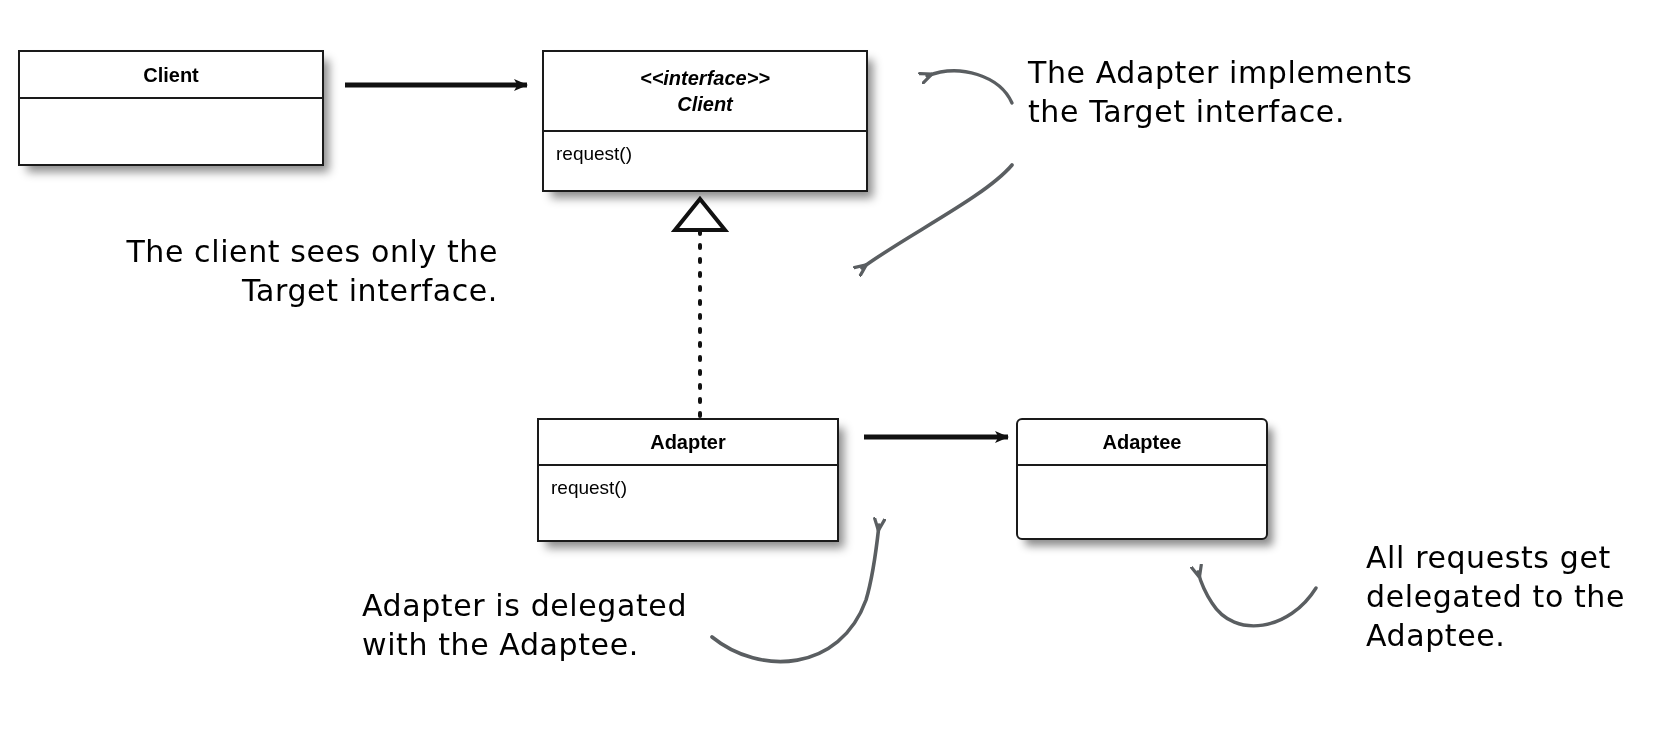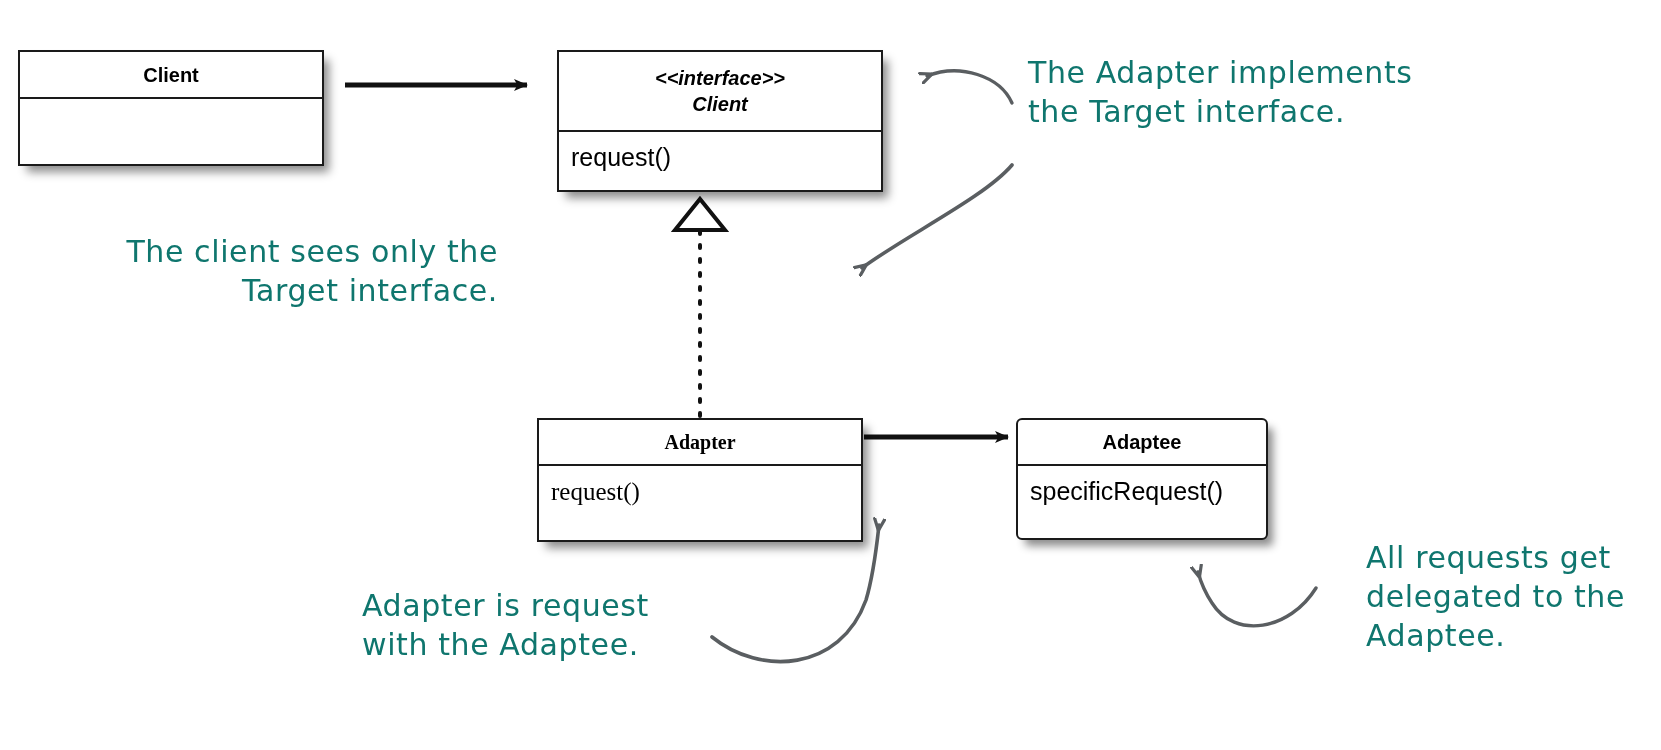--- a/index.html
+++ b/index.html
@@ -42,39 +42,39 @@
   .uml-header .stereo,
   .uml-header .iname {
     font-style: italic;
     font-weight: bold;
   }
   .uml-body {
     box-sizing: border-box;
     width: 100%;
     padding: 10px 17px 0 12px;
     color: #000000;
-    font-size: 25px;
+    font-size: 19px;
     line-height: 1.25;
     text-align: left;
   }
   .uml-body .member { display: block; white-space: nowrap; }
 
   
   #wires {
     position: absolute;
     left: 0; top: 0;
     width: 1661px;
     height: 750px;
     pointer-events: none;
   }
 
   
   .note {
     position: absolute;
-    color: #0f766e;
+    color: #000000;
     font-family: "DejaVu Sans", sans-serif;
     font-size: 30px;
     line-height: 1.30;
     letter-spacing: 0.6px;
     white-space: pre-line;
     font-weight: 400;
   }
 </style>
 </head>
 <body>
@@ -121,54 +121,51 @@
     </g>
   </svg>
 
   <div class="uml-box" style="left:18px; top:50px; width:306px; height:116px;">
     <div class="uml-header" style="height:47px;">
       <span class="cname">Client</span>
     </div>
     <div class="uml-body"></div>
   </div>
 
-  <div class="uml-box" style="left:557px; top:50px; width:326px; height:142px;">
+  <div class="uml-box" style="left:542px; top:50px; width:326px; height:142px;">
     <div class="uml-header" style="height:80px;">
       <span class="stereo">&lt;&lt;interface&gt;&gt;</span>
       <span class="iname">Client</span>
     </div>
     <div class="uml-body">
       <span class="member">request()</span>
     </div>
   </div>
 
-  <div class="uml-box" style="left:537px; top:418px; width:326px; height:124px;font-family:Liberation Serif, serif;">
+  <div class="uml-box" style="left:537px; top:418px; width:302px; height:124px;">
     <div class="uml-header" style="height:46px;">
       <span class="cname">Adapter</span>
     </div>
     <div class="uml-body">
       <span class="member">request()</span>
     </div>
   </div>
 
   <div class="uml-box" style="left:1016px; top:418px; width:252px; height:122px;border-radius:6px;">
     <div class="uml-header" style="height:46px;">
       <span class="cname">Adaptee</span>
     </div>
-    <div class="uml-body">
-      <span class="member">specificRequest()</span>
-    </div>
   </div>
 
   <div class="note" style="left:78px; top:232px; width:420px;text-align:right;">The client sees only the
 Target interface.</div>
 
   <div class="note" style="left:1028px; top:53px; width:420px;">The Adapter implements
 the Target interface.</div>
 
-  <div class="note" style="left:362px; top:586px; width:380px;">Adapter is request
+  <div class="note" style="left:362px; top:586px; width:380px;">Adapter is delegated
 with the Adaptee.</div>
 
   <div class="note" style="left:1366px; top:538px; width:300px;">All requests get
 delegated to the
 Adaptee.</div>
 
 </div>
 
 </body></html>

